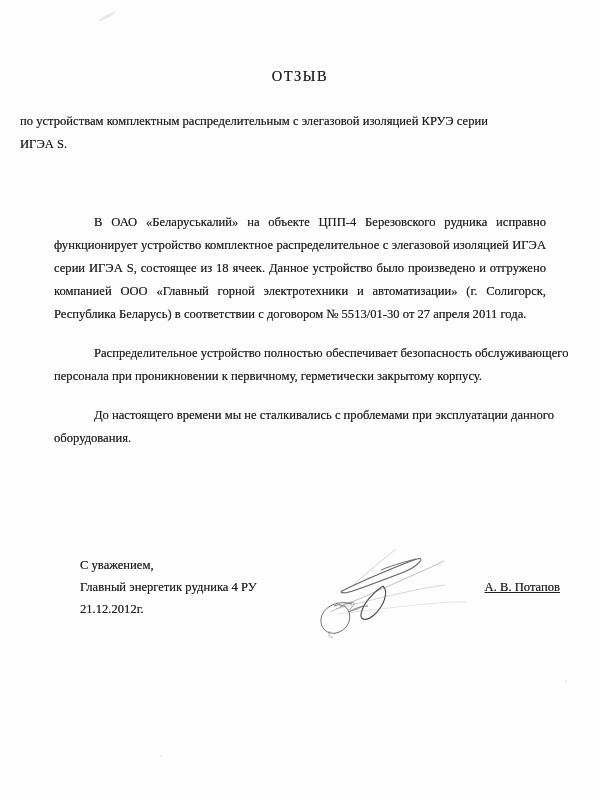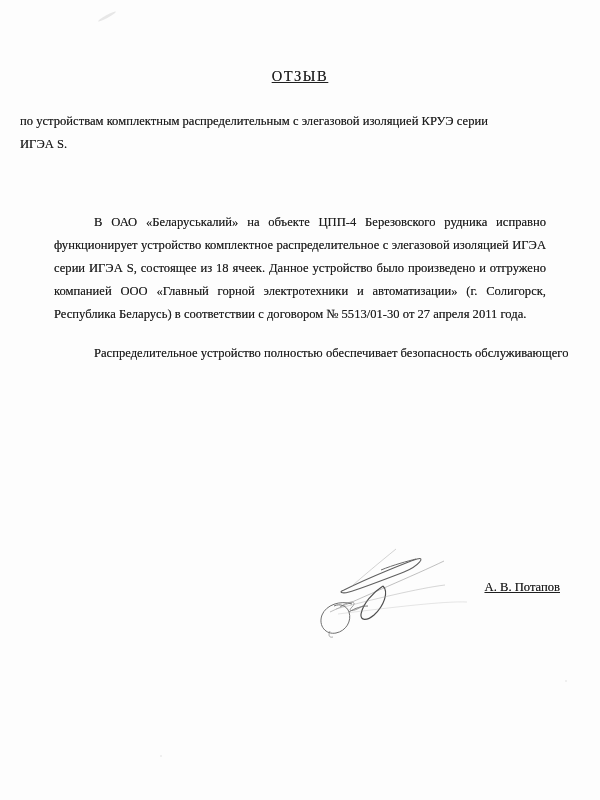--- a/index.html
+++ b/index.html
@@ -7,21 +7,20 @@
     position:relative;width:600px;height:800px;overflow:hidden;
     background:#fdfdfd;
     font-family:"Liberation Serif","DejaVu Serif",serif;
     color:#1f1f1f;
     -webkit-font-smoothing:antialiased;
   }
   .doc-title{
     position:absolute;top:65px;left:0;width:600px;
     text-align:center;font-size:14.5px;line-height:23px;letter-spacing:1.5px;
     text-shadow:0 0 .5px rgba(45,45,45,.75);
-    text-decoration:underline;
   }
   .doc-subtitle{
     position:absolute;top:110px;left:20px;width:560px;
     font-size:12.6px;line-height:23px;
     text-shadow:0 0 .5px rgba(45,45,45,.7);
   }
   .body-text{
     position:absolute;top:195px;left:38px;width:524px;
     font-size:12.6px;line-height:23px;
     text-shadow:0 0 .5px rgba(45,45,45,.7);
@@ -70,23 +69,33 @@
   <div class="body-text">
       <div class="para">
         <div class="line first">В ОАО «Беларуськалий» на объекте ЦПП-4 Березовского рудника исправно</div>
         <div class="line">функционирует устройство комплектное распределительное с элегазовой изоляцией ИГЭА</div>
         <div class="line">серии ИГЭА S, состоящее из 18 ячеек. Данное устройство было произведено и отгружено</div>
         <div class="line">компанией ООО «Главный горной электротехники и автоматизации» (г. Солигорск,</div>
         <div class="line last">Республика Беларусь) в соответствии с договором № 5513/01-30 от 27 апреля 2011 года.</div>
       </div>
       <div class="para">
         <div class="line first">Распределительное устройство полностью обеспечивает безопасность обслуживающего</div>
+        <div class="line last">персонала при проникновении к первичному, герметически закрытому корпусу.</div>
+      </div>
+      <div class="para gap-before">
+        <div class="line first">До настоящего времени мы не сталкивались с проблемами при эксплуатации данного</div>
+        <div class="line last">оборудования.</div>
       </div>
     </div>
 
+  <div class="closing">
+    <div>С уважением,</div>
+    <div>Главный энергетик рудника 4 РУ</div>
+    <div>21.12.2012г.</div>
+  </div>
 
   <div class="signer-name">А. В. Потапов</div>
 
   <div class="signature">
     <svg viewBox="0 0 170 100" xmlns="http://www.w3.org/2000/svg" fill="none">
 
       <path d="M44 45 C70 32 108 17 117 14 C126 11 119 21 104 27 C83 35 60 44 49 47 C42 49 38 47 44 45" stroke="#5f5f5f" stroke-width="1.1"></path>
 
       <path d="M81 25 C93 20 108 16 116 14" stroke="#6a6a6a" stroke-width="1"></path>
 

